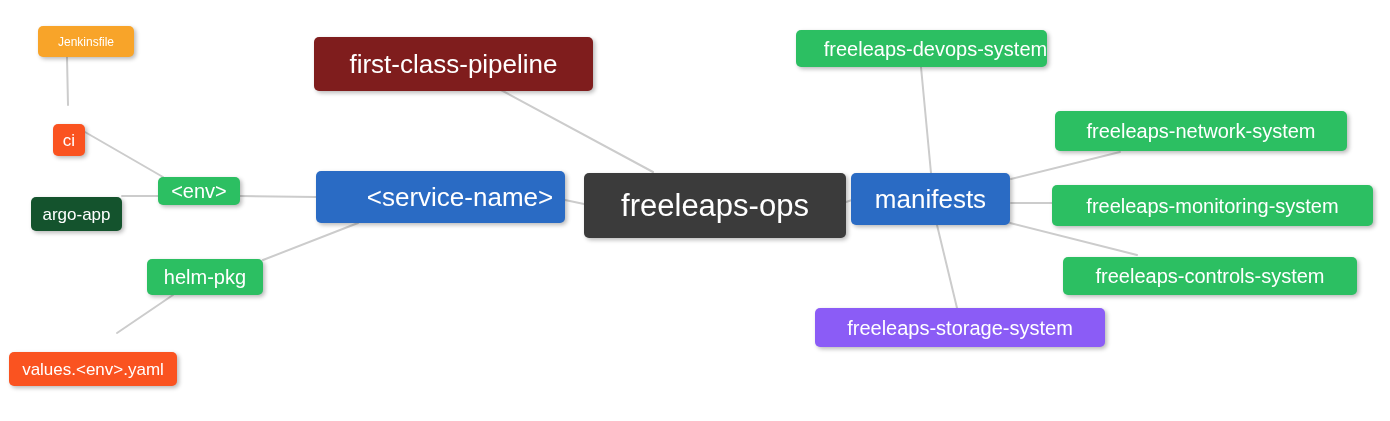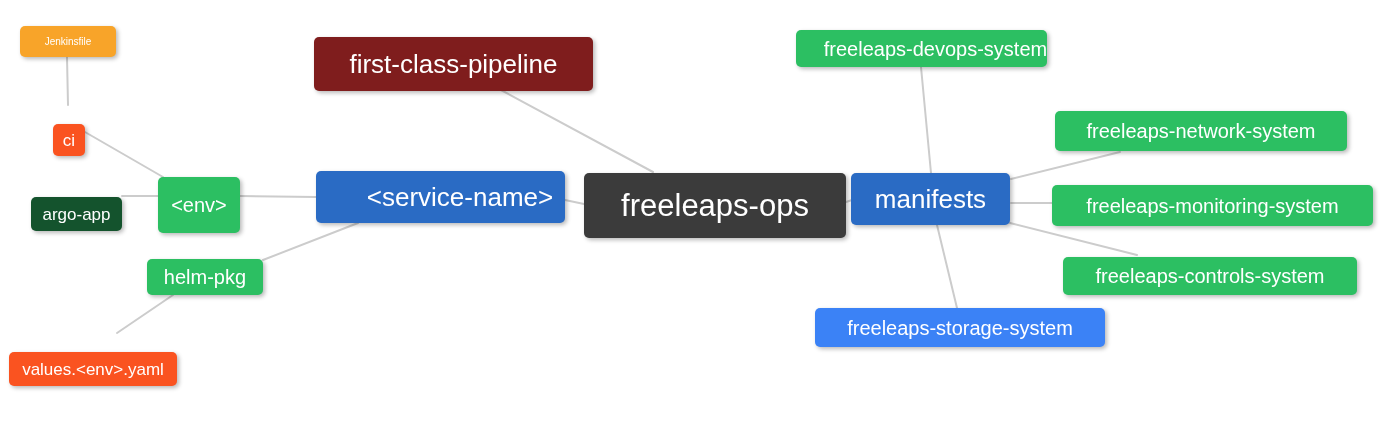--- a/index.html
+++ b/index.html
@@ -31,21 +31,21 @@
     color: #ffffff;
     white-space: nowrap;
     box-shadow: 2px 2px 4px rgba(0,0,0,0.28);
     cursor: pointer;
     user-select: none;
   }
   .lvl1 { font-size: 31px; }
   .lvl2 { font-size: 26px; }
   .lvl3 { font-size: 20px; }
   .lvl4 { font-size: 17px; margin-top: 19px; }
-  .lvl5 { font-size: 10px; }
+  .lvl5 { font-size: 12px; margin-left: 18px; }
   .node-label { display: inline-block; line-height: 1; padding: 0 4px; }
 </style>
 </head>
 <body>
 
 <div class="canvas">
   <svg id="edge-layer" viewBox="0 0 1390 421" xmlns="http://www.w3.org/2000/svg">
       <line x1="67" y1="57" x2="68" y2="105" stroke="#cccccc"></line>
       <line x1="85" y1="132" x2="163" y2="177" stroke="#cccccc"></line>
       <line x1="122" y1="196" x2="158" y2="196" stroke="#cccccc"></line>
@@ -67,39 +67,39 @@
       </div>
       <div class="node lvl2" style="left: 314px; top: 37px; width: 279px; height: 54px; background: #7f1d1d; color: rgb(255, 255, 255);">
         <span class="node-label">first-class-pipeline</span>
       </div>
       <div class="node lvl2" style="left: 316px; top: 171px; width: 249px; height: 52px; background: rgb(42, 107, 196); color: rgb(255, 255, 255); padding-left: 39px;">
         <span class="node-label">&lt;service-name&gt;</span>
       </div>
       <div class="node lvl2" style="left: 851px; top: 173px; width: 159px; height: 52px; background: rgb(42, 107, 196); color: rgb(255, 255, 255);">
         <span class="node-label">manifests</span>
       </div>
-      <div class="node lvl3" style="left: 158px; top: 177px; width: 82px; height: 56px; background: rgb(44, 191, 98); color: rgb(255, 255, 255);">
+      <div class="node lvl3" style="left: 158px; top: 177px; width: 82px; height: 28px; background: rgb(44, 191, 98); color: rgb(255, 255, 255);">
         <span class="node-label">&lt;env&gt;</span>
       </div>
       <div class="node lvl3" style="left: 147px; top: 259px; width: 116px; height: 36px; background: rgb(44, 191, 98); color: rgb(255, 255, 255);">
         <span class="node-label">helm-pkg</span>
       </div>
       <div class="node lvl3" style="left: 796px; top: 30px; width: 251px; height: 37px; background: rgb(44, 191, 98); color: rgb(255, 255, 255); padding-left: 28px;">
         <span class="node-label">freeleaps-devops-system</span>
       </div>
       <div class="node lvl3" style="left: 1055px; top: 111px; width: 292px; height: 40px; background: rgb(44, 191, 98); color: rgb(255, 255, 255);">
         <span class="node-label">freeleaps-network-system</span>
       </div>
       <div class="node lvl3" style="left: 1052px; top: 185px; width: 321px; height: 41px; background: rgb(44, 191, 98); color: rgb(255, 255, 255);">
         <span class="node-label">freeleaps-monitoring-system</span>
       </div>
       <div class="node lvl3" style="left: 1063px; top: 257px; width: 294px; height: 38px; background: rgb(44, 191, 98); color: rgb(255, 255, 255);">
         <span class="node-label">freeleaps-controls-system</span>
       </div>
-      <div class="node lvl3" style="left: 815px; top: 308px; width: 290px; height: 39px; background: #3b82f6; color: rgb(255, 255, 255);">
+      <div class="node lvl3" style="left: 815px; top: 308px; width: 290px; height: 39px; background: #8b5cf6; color: rgb(255, 255, 255);">
         <span class="node-label">freeleaps-storage-system</span>
       </div>
       <div class="node lvl4" style="left: 53px; top: 105px; width: 32px; height: 32px; background: rgb(250, 83, 32); color: rgb(255, 255, 255);">
         <span class="node-label">ci</span>
       </div>
       <div class="node lvl4" style="left: 31px; top: 178px; width: 91px; height: 34px; background: #14532d; color: rgb(255, 255, 255);">
         <span class="node-label">argo-app</span>
       </div>
       <div class="node lvl4" style="left: 9px; top: 333px; width: 168px; height: 34px; background: rgb(250, 83, 32); color: rgb(255, 255, 255);">
         <span class="node-label">values.&lt;env&gt;.yaml</span>

